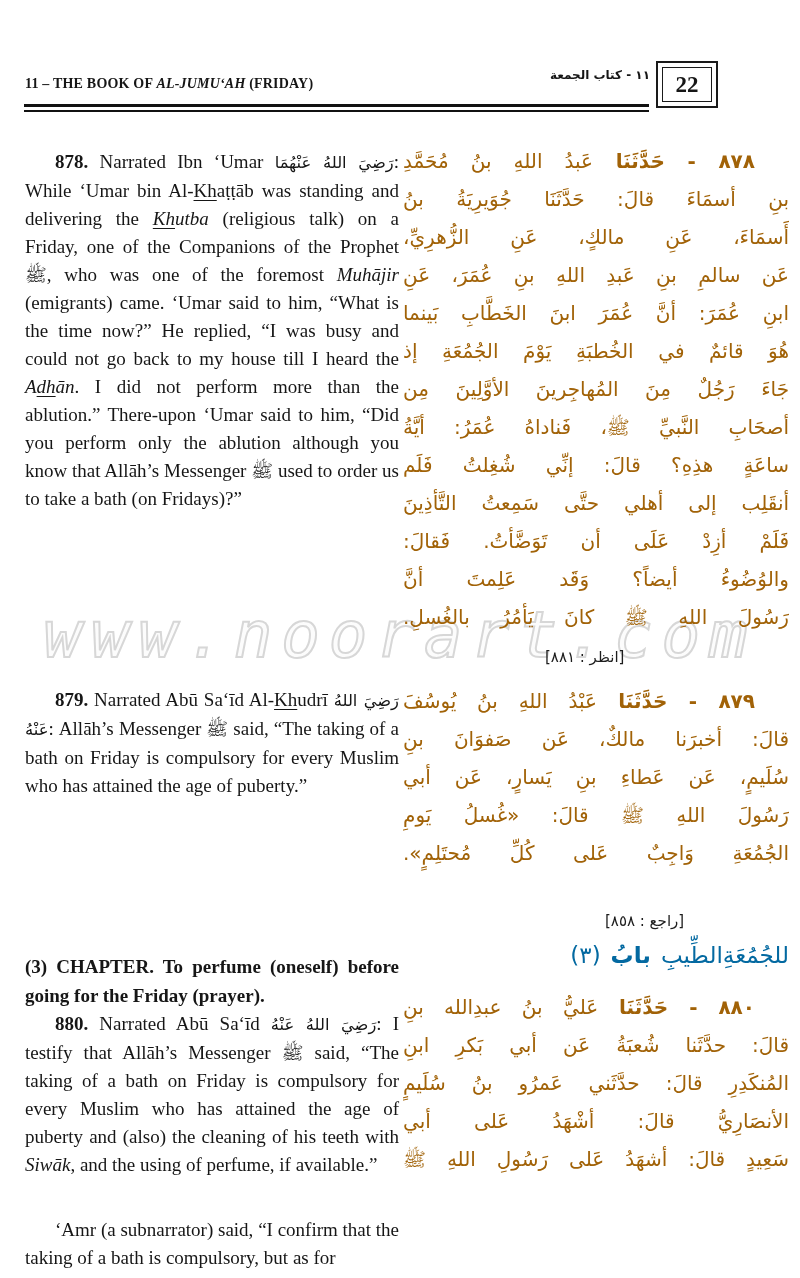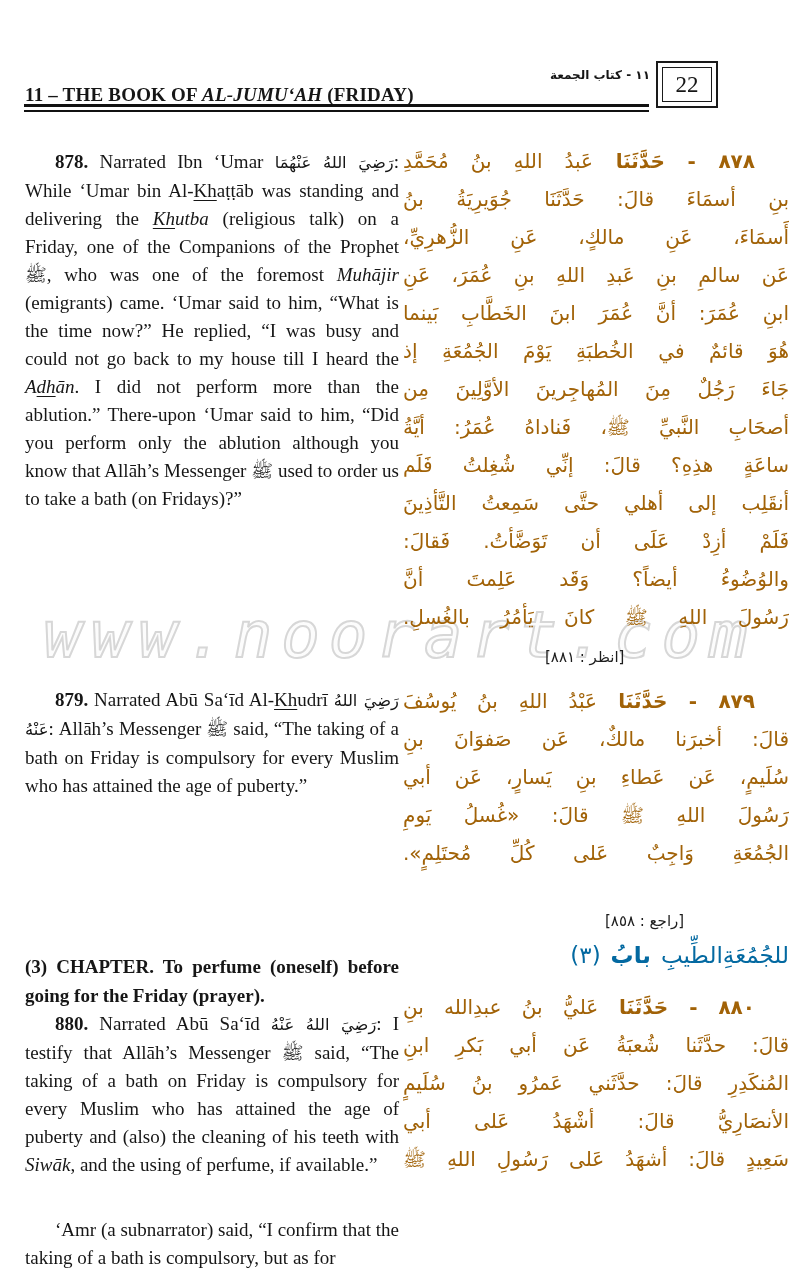--- a/index.html
+++ b/index.html
@@ -1,26 +1,26 @@
 <!DOCTYPE html>
 <html><head>
 <meta charset="utf-8">
 <style>
   html,body{margin:0;padding:0;background:#ffffff;}
   .page{position:relative;width:800px;height:1278px;background:#fff;overflow:hidden;
         font-family:"Liberation Serif",serif;color:#161616;}
 
   
-  .hdr-en{position:absolute;left:25px;top:76px;font-size:19px;letter-spacing:.2px;white-space:nowrap;margin-top:8px;}
+  .hdr-en{position:absolute;left:25px;top:76px;font-size:14px;letter-spacing:.2px;white-space:nowrap;}
   .hdr-ar{position:absolute;left:455px;top:68px;width:195px;direction:rtl;text-align:right;
           font-family:"DejaVu Sans",sans-serif;font-weight:700;font-size:12px;white-space:nowrap;}
   .pagebox{position:absolute;left:656px;top:61px;width:62px;height:47px;border:2.5px solid #1a1a1a;
            display:flex;align-items:center;justify-content:center;box-sizing:border-box;background:#fff;}
   .pagebox-inner{width:48px;height:33px;border:1.5px solid #1a1a1a;display:flex;align-items:center;
-           justify-content:center;font-weight:400;font-size:23px;font-family:"Liberation Serif",serif;}
+           justify-content:center;font-weight:700;font-size:23px;font-family:"Liberation Serif",serif;}
   .hdr-rule{position:absolute;left:24px;top:104px;width:625px;height:3px;
             border-top:3px solid #111;border-bottom:2px solid #111;}
 
   
   .watermark{position:absolute;left:0;top:602px;width:800px;text-align:center;z-index:1;
              font-family:"DejaVu Sans Mono",monospace;font-size:64px;letter-spacing:9px;line-height:66px;
              color:rgba(250,250,250,.5);-webkit-text-stroke:2px #d7d7d7;pointer-events:none;white-space:nowrap;font-style:italic;}
 
   
   .en-p{position:absolute;left:25px;width:374px;font-size:19px;line-height:28px;

